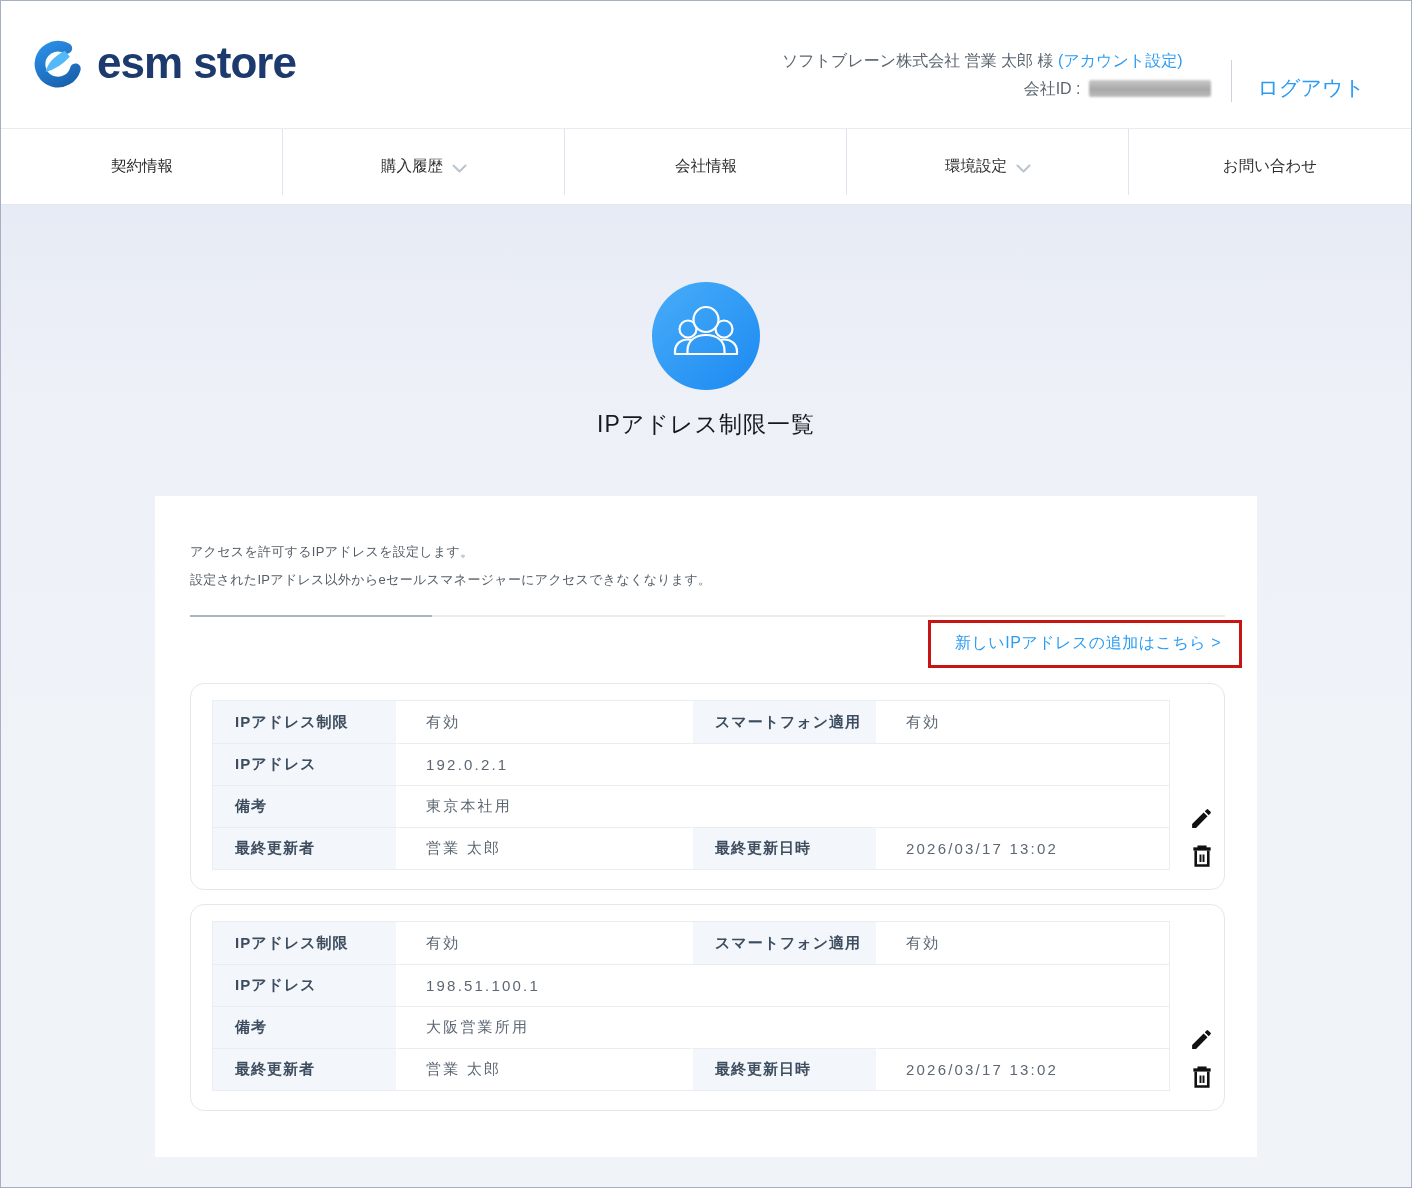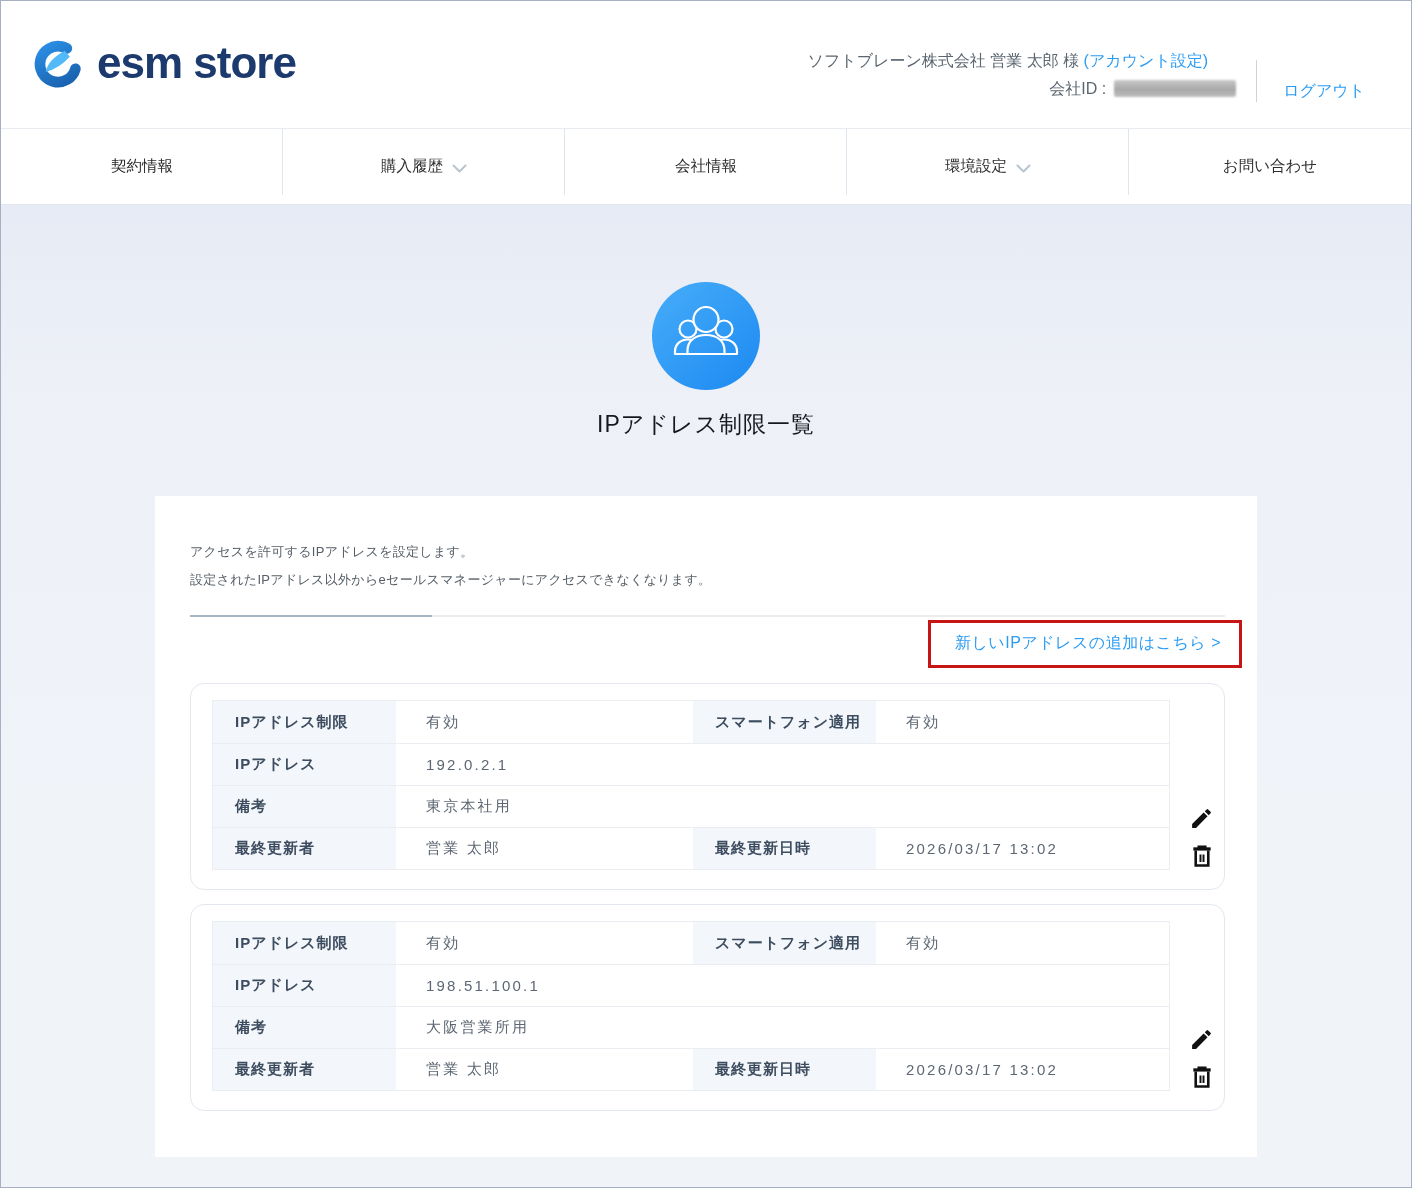--- a/index.html
+++ b/index.html
@@ -28,21 +28,21 @@
   .user-info { text-align:right; font-size:16px; color:#5b6670; line-height:26px; padding-top:24px; }
   .user-line1 { padding-right:28px; }
   .user-line2 { display:flex; justify-content:flex-end; align-items:center; gap:8px; margin-top:2px; }
   .blue-link { color:#2b9cf4; text-decoration:none; cursor:pointer; }
   .id-blur {
     width:122px; height:17px; border-radius:2px;
     background:linear-gradient(180deg,#c9c9c9,#a8a8a8 55%,#bdbdbd);
     filter:blur(1.2px);
   }
   .vline { width:1px; height:42px; background:#ccd3dc; margin:32px 0 0 20px; }
-  .logout { font-size:16px; margin:40px 20px 0 26px;font-family:Liberation Mono, monospace; }
+  .logout { font-size:21px; margin:40px 20px 0 26px;font-family:Liberation Mono, monospace; }
 
   
   .nav { height:76px; background:#fff; display:flex; border-bottom:1px solid #e3e8f0; flex:0 0 auto; }
   .nav-item {
     flex:1; display:flex; align-items:center; justify-content:center; gap:9px;
     font-size:15.5px; font-weight:500; color:#2e2e2e; position:relative; cursor:pointer;
   }
   .nav-item:not(:last-child)::after {
     content:''; position:absolute; right:0; top:0; bottom:9px; width:1px; background:#dfe5ee;
   }

